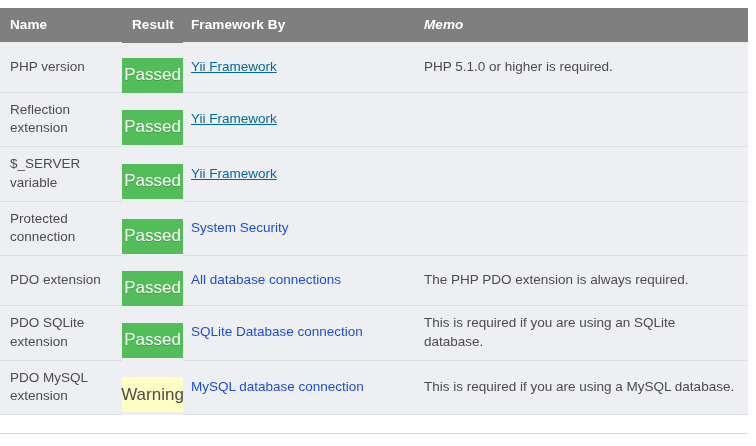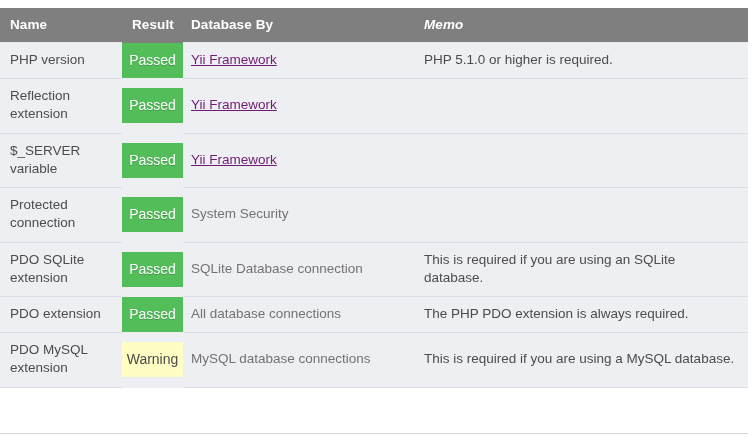--- a/index.html
+++ b/index.html
@@ -90,22 +90,23 @@
   }
 
   .result-box {
     display: flex;
     align-items: center;
     justify-content: center;
     width: 100%;
     height: 100%;
     min-height: 35px;
     box-sizing: border-box;
-    font-size: 14px;
+    font-size: 17px;
     line-height: 1.1;
+    margin-top: 15px;
   }
 
   .result-passed {
     background: #52bd59;
     color: #ffffff;
     text-shadow: 0 1px 0 rgba(0,0,0,0.18);
   }
 
   .result-warning {
     background: #fdfdc4;
@@ -116,27 +117,27 @@
     padding-left: 8px !important;
   }
 
   .cell-memo {
     padding-left: 12px !important;
     color: #4c4c4c;
     margin-top: 24px;
   }
 
   .link {
-    color: #701a75;
+    color: #0369a1;
     text-decoration: underline;
     cursor: pointer;
   }
 
   .plain {
-    color: #737373;
+    color: #1d4ed8;
   }
 
   .bottom-edge {
     position: absolute;
     left: 0;
     top: 433px;
     width: 748px;
     height: 1px;
     background: #d7d8de;
   }
@@ -150,21 +151,21 @@
     <colgroup>
       <col class="col-name">
       <col class="col-result">
       <col class="col-reqby">
       <col class="col-memo">
     </colgroup>
     <thead>
       <tr>
         <th class="th-name">Name</th>
         <th class="th-result">Result</th>
-        <th class="th-reqby">Database By</th>
+        <th class="th-reqby">Framework By</th>
         <th class="th-memo">Memo</th>
       </tr>
     </thead>
     <tbody id="table-body">
         <tr>
           <td class="cell-name">PHP version</td>
           <td class="cell-result">
             <div class="result-box result-passed">Passed</div>
           </td>
           <td class="cell-reqby"><span class="link">Yii Framework</span></td>
@@ -188,41 +189,41 @@
         </tr>
         <tr>
           <td class="cell-name">Protected connection</td>
           <td class="cell-result">
             <div class="result-box result-passed">Passed</div>
           </td>
           <td class="cell-reqby"><span class="plain">System Security</span></td>
           <td class="cell-memo"></td>
         </tr>
         <tr>
+          <td class="cell-name">PDO extension</td>
+          <td class="cell-result">
+            <div class="result-box result-passed">Passed</div>
+          </td>
+          <td class="cell-reqby"><span class="plain">All database connections</span></td>
+          <td class="cell-memo">The PHP PDO extension is always required.</td>
+        </tr>
+        <tr>
           <td class="cell-name">PDO SQLite extension</td>
           <td class="cell-result">
             <div class="result-box result-passed">Passed</div>
           </td>
           <td class="cell-reqby"><span class="plain">SQLite Database connection</span></td>
           <td class="cell-memo">This is required if you are using an SQLite database.</td>
         </tr>
         <tr>
-          <td class="cell-name">PDO extension</td>
-          <td class="cell-result">
-            <div class="result-box result-passed">Passed</div>
-          </td>
-          <td class="cell-reqby"><span class="plain">All database connections</span></td>
-          <td class="cell-memo">The PHP PDO extension is always required.</td>
-        </tr>
-        <tr>
           <td class="cell-name">PDO MySQL extension</td>
           <td class="cell-result">
             <div class="result-box result-warning">Warning</div>
           </td>
-          <td class="cell-reqby"><span class="plain">MySQL database connections</span></td>
+          <td class="cell-reqby"><span class="plain">MySQL database connection</span></td>
           <td class="cell-memo">This is required if you are using a MySQL database.</td>
         </tr>
       </tbody>
   </table>
 
   <div class="bottom-edge"></div>
 
 </div>
 
 </body></html>

